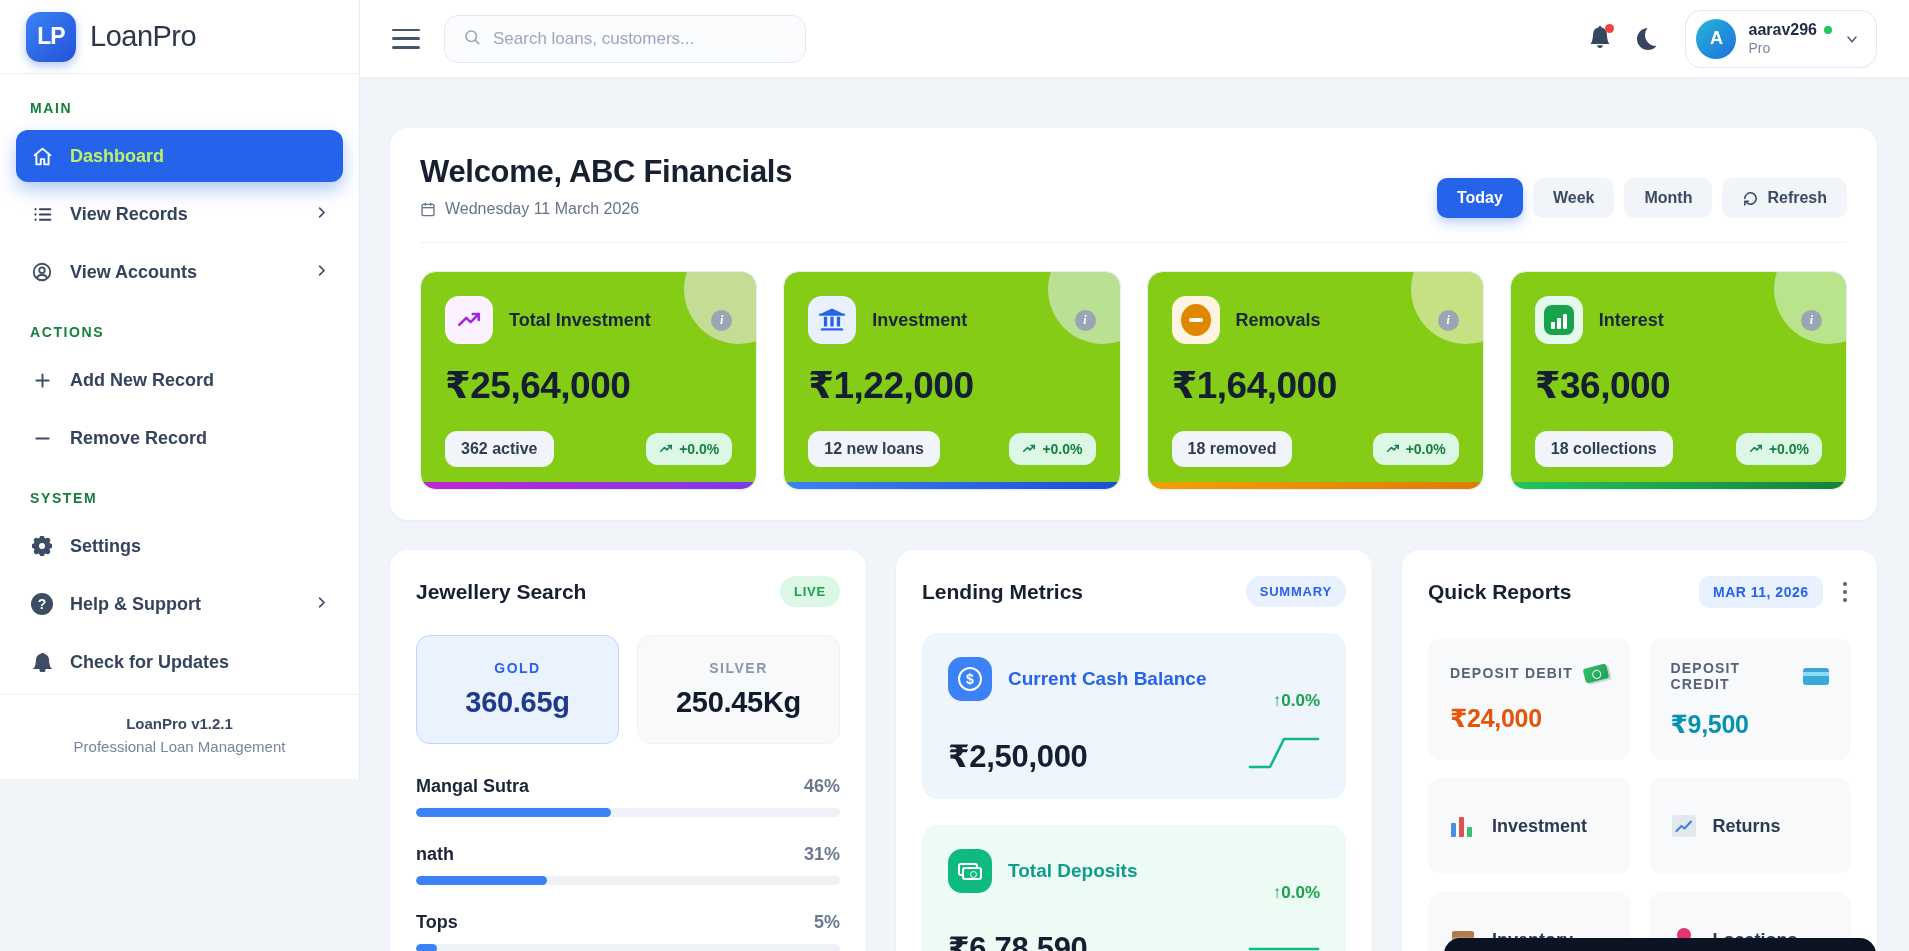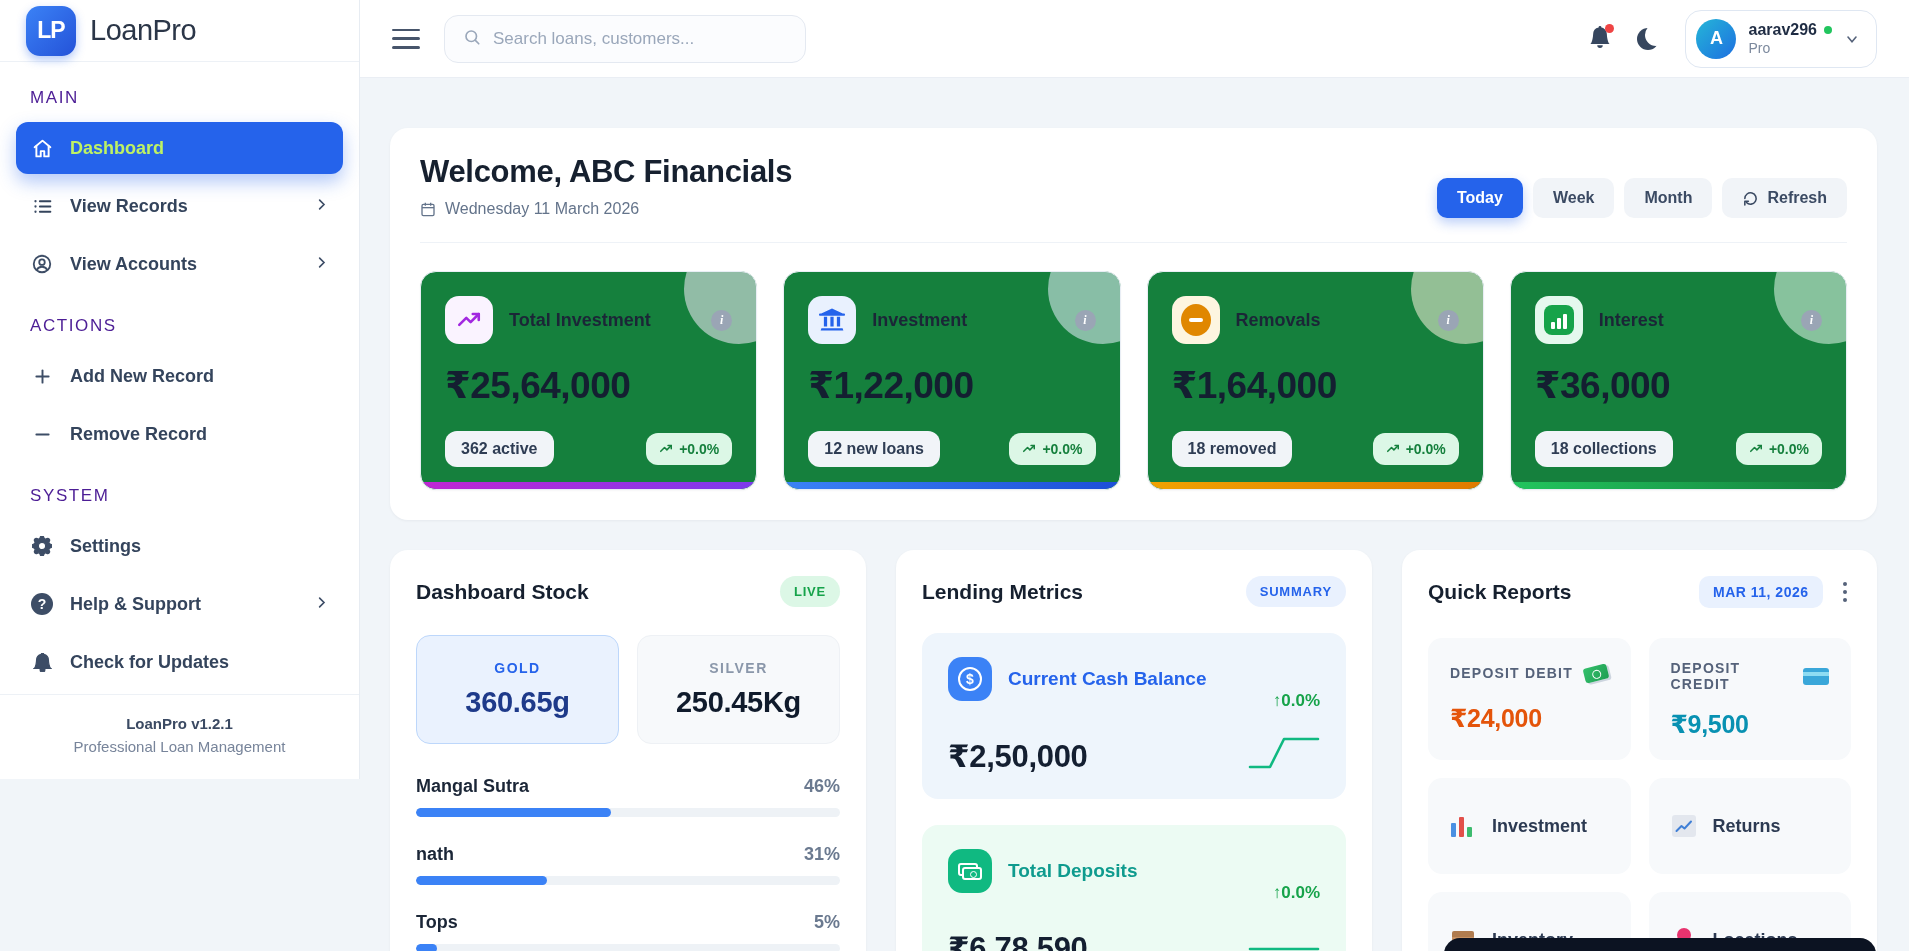--- a/index.html
+++ b/index.html
@@ -6,21 +6,21 @@
   html,body { width:1909px; height:951px; overflow:hidden; }
   body { font-family:"Liberation Sans","DejaVu Sans",sans-serif; background:#f1f5f9; color:#1e293b; }
   .app { position:relative; width:1909px; height:951px; display:flex; }
 
   
   .sidebar { width:360px; min-width:360px; background:#ffffff; border-right:1px solid #e7ecf2; display:flex; flex-direction:column; height:779px; }
   .logo-row { height:78px; display:flex; align-items:center; gap:14px; padding:0 26px; border-bottom:1px solid #edf1f6; }
   .logo-mark { width:50px; height:50px; border-radius:14px; background:linear-gradient(135deg,#3b82f6,#2452d8); color:#fff; font-weight:800; font-size:23px; display:flex; align-items:center; justify-content:center; letter-spacing:-1px; box-shadow:0 4px 10px rgba(37,99,235,.35); }
   .logo-text { font-size:29px; font-weight:400; color:#2b3648; letter-spacing:-.5px; }
   .nav { padding:26px 16px 0 16px; flex:1; }
-  .nav-section-label { font-size:17px; font-weight:400; color:#4c1d95; letter-spacing:1.6px; padding:0 14px; margin:26px 0 14px; }
+  .nav-section-label { font-size:14px; font-weight:700; color:#15803d; letter-spacing:1.6px; padding:0 14px; margin:26px 0 14px; }
   .nav-section-label:first-child { margin-top:0; }
   .nav-item { display:flex; align-items:center; gap:16px; padding:14px 14px; border-radius:12px; color:#34445c; font-size:18px; font-weight:700; cursor:pointer; margin-bottom:6px; }
   .nav-item .chev { margin-left:auto; }
   .nav-item.active { background:#2563eb; color:#bef264; box-shadow:0 8px 18px rgba(37,99,235,.35); }
   .nav-item.active svg { stroke:#fff; }
   .nav-item svg { stroke:#3d4d66; }
   .ico { width:24px; height:24px; display:flex; align-items:center; justify-content:center; flex:none; }
   .help-circle { width:22px; height:22px; border-radius:50%; background:#3d4d66; color:#fff; font-size:14px; font-weight:800; display:flex; align-items:center; justify-content:center; }
   .sb-footer { border-top:1px solid #edf1f6; padding:20px 10px 24px; text-align:center; }
   .sb-version { font-size:15px; font-weight:700; color:#3b4a63; margin-bottom:6px; }
@@ -50,21 +50,21 @@
   .welcome-card { background:#fff; border-radius:18px; padding:26px 30px 30px; box-shadow:0 1px 3px rgba(15,23,42,.05); }
   .welcome-head { display:flex; align-items:flex-end; }
   .w-title { font-size:31px; font-weight:800; color:#16202f; letter-spacing:-.3px; }
   .w-date { display:flex; align-items:center; gap:9px; color:#64748b; font-size:16px; margin-top:10px; }
   .range-group { margin-left:auto; display:flex; gap:10px; align-items:center; }
   .btn { border:0; font-family:inherit; font-size:16px; font-weight:600; padding:11px 20px; border-radius:10px; cursor:pointer; background:#f1f4f8; color:#3b4a63; display:flex; align-items:center; gap:8px; }
   .btn.primary { background:#2563eb; color:#fff; box-shadow:0 5px 12px rgba(37,99,235,.3); }
   .w-divider { border-bottom:1px solid #eef2f7; margin:24px 0 28px; }
 
   .stat-grid { display:grid; grid-template-columns:repeat(4,1fr); gap:26px; }
-  .stat-card { position:relative; background:#15803d; border:1px solid #e9eef5; border-radius:16px; padding:24px 24px 22px; overflow:hidden; box-shadow:0 1px 2px rgba(15,23,42,.04); }
+  .stat-card { position:relative; background:#84cc16; border:1px solid #e9eef5; border-radius:16px; padding:24px 24px 22px; overflow:hidden; box-shadow:0 1px 2px rgba(15,23,42,.04); }
   .corner { position:absolute; top:-38px; right:-38px; width:110px; height:110px; border-radius:50%; opacity:.55; }
   .sc-head { display:flex; align-items:center; gap:16px; position:relative; }
   .sc-iconbox { width:48px; height:48px; border-radius:14px; display:flex; align-items:center; justify-content:center; flex:none; }
   .sc-title { font-size:18px; font-weight:700; color:#1b2637; }
   .info-i { margin-left:auto; width:21px; height:21px; border-radius:50%; background:#9aa5b5; color:#fff; font-size:12px; font-weight:800; display:flex; align-items:center; justify-content:center; cursor:pointer; font-family:"Liberation Serif",serif; font-style:italic; }
   .sc-value { font-size:37px; font-weight:800; color:#141f31; margin:20px 0 24px; letter-spacing:-.5px; }
   .sc-foot { display:flex; align-items:center; justify-content:space-between; }
   .pill-gray { background:#f1f4f8; color:#2f3d54; font-size:16px; font-weight:700; padding:9px 16px; border-radius:12px; }
   .pill-green { background:#dcf7e6; color:#15803d; font-size:14px; font-weight:700; padding:8px 13px; border-radius:12px; display:flex; align-items:center; gap:6px; }
   .sc-bar { position:absolute; left:0; right:0; bottom:0; height:7px; }
@@ -457,21 +457,21 @@
             <div class="sc-bar"></div>
           </div>
 
         </div>
       </section>
 
       <div class="panel-row">
 
         <section class="panel">
           <div class="panel-head">
-            <div class="panel-title">Dashboard Stock</div>
+            <div class="panel-title">Jewellery Search</div>
             <span class="badge live">LIVE</span>
           </div>
           <div class="metal-grid">
             <div class="metal-box gold">
               <div class="metal-label">GOLD</div>
               <div class="metal-value">360.65g</div>
             </div>
             <div class="metal-box silver">
               <div class="metal-label">SILVER</div>
               <div class="metal-value">250.45Kg</div>

